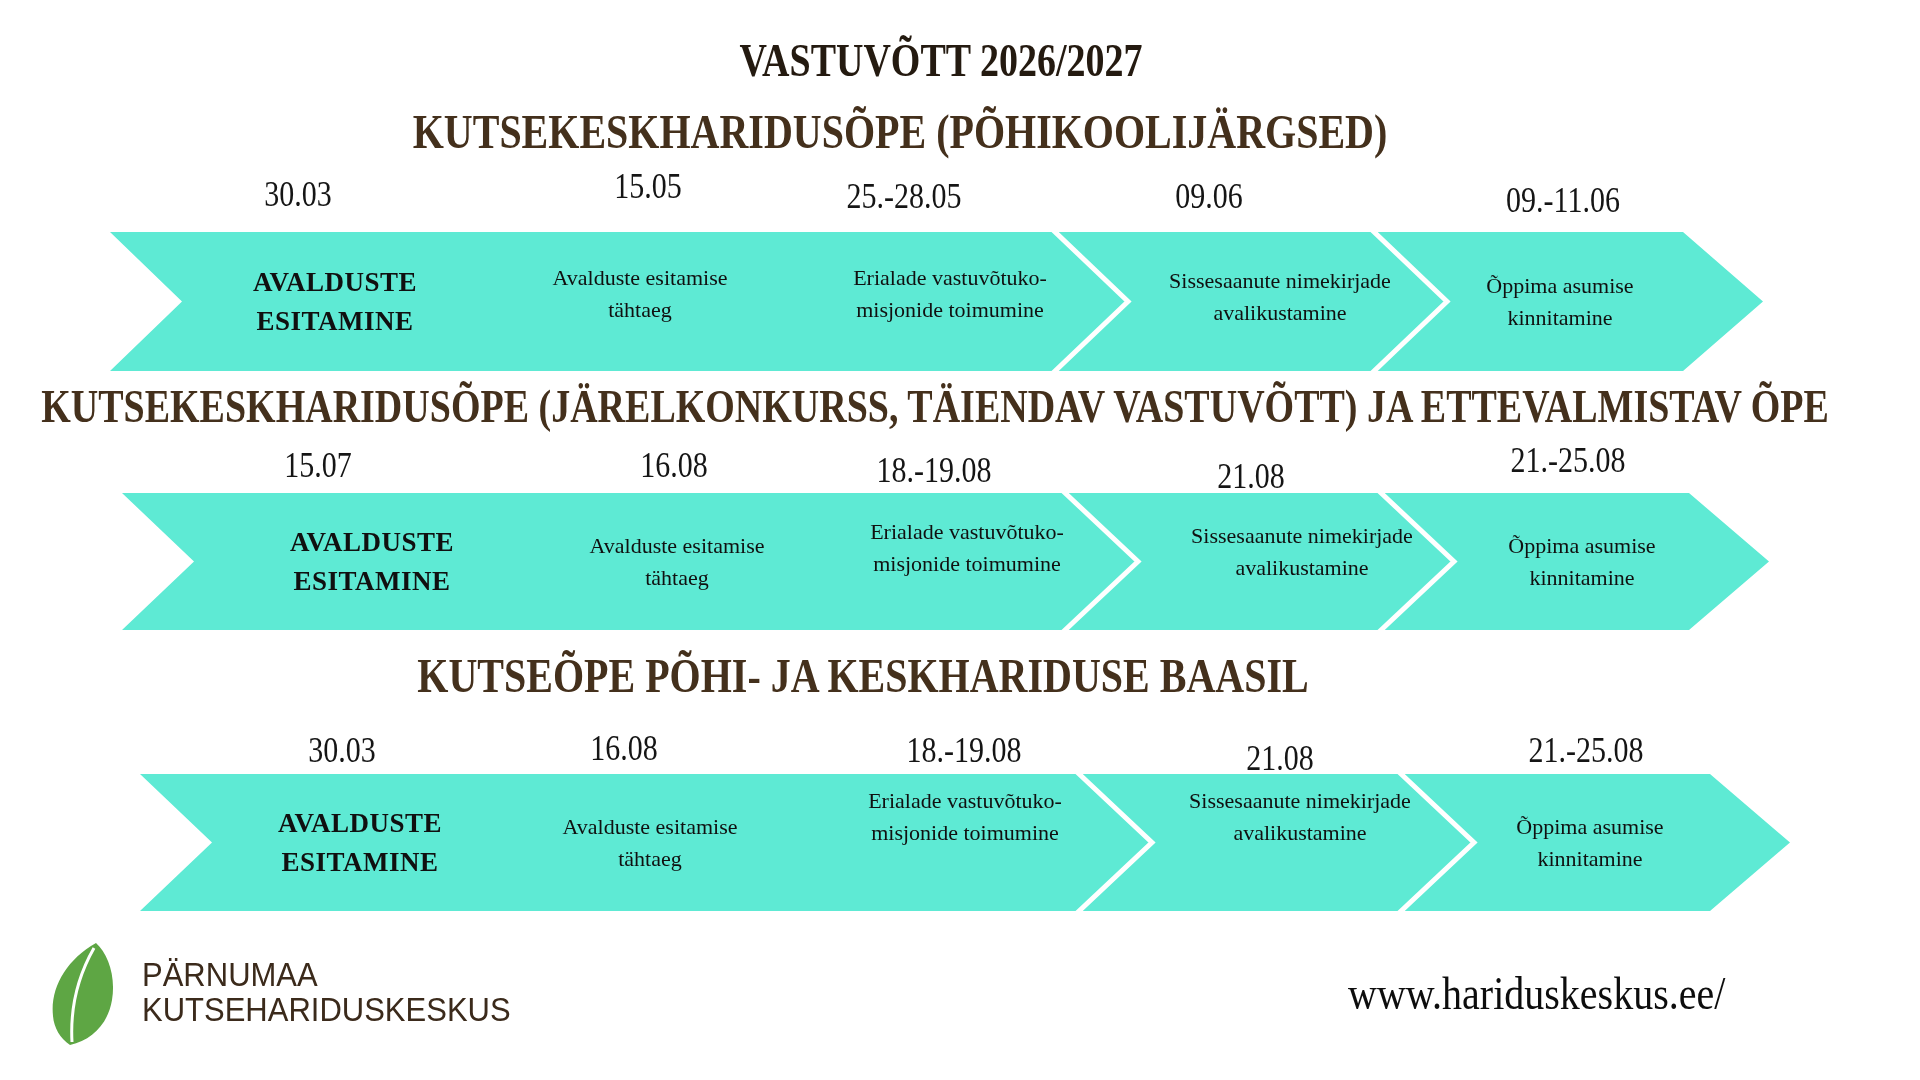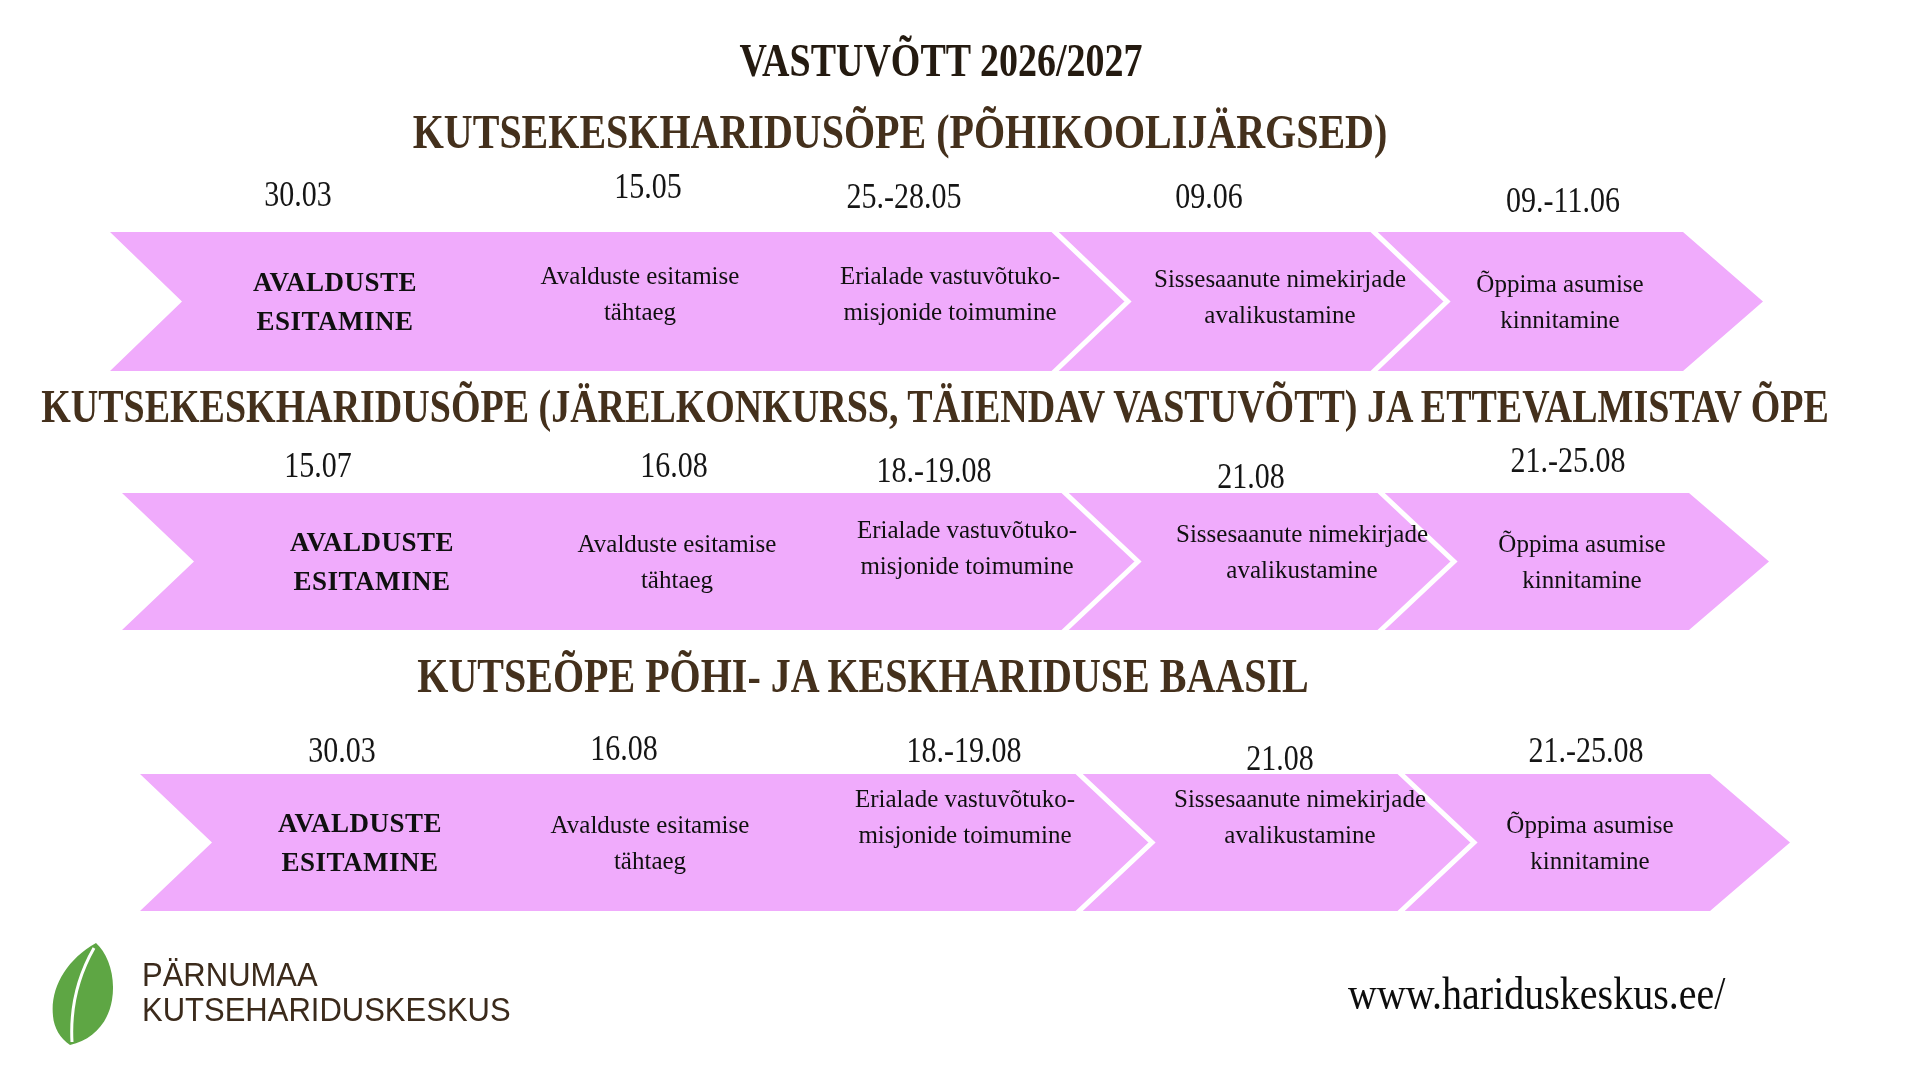--- a/index.html
+++ b/index.html
@@ -32,32 +32,32 @@
   .date {
     position:absolute;
     font-size:30px; color:#151515;
     white-space:nowrap;
     transform:translateX(-50%) scaleY(1.2);
     transform-origin:center top;
   }
 
   .arrow {
     position:absolute;
-    background:#f0abfc;
+    background:#5eead4;
     clip-path: polygon(0 0, calc(100% - 80px) 0, 100% 50%, calc(100% - 80px) 100%, 0 100%, 72px 50%);
   }
   .sep { position:absolute; top:0; }
 
   .step {
     position:absolute; top:0; height:100%; width:320px;
     box-sizing:border-box;
     display:flex; align-items:center; justify-content:center;
     text-align:center;
     white-space:pre-line;
-    font-size:25px; line-height:1.42; color:#101010;
+    font-size:22px; line-height:1.42; color:#101010;
   }
   .step.bold { font-weight:bold; font-size:27px; letter-spacing:0.5px; }
 
   .logo-text {
     position:absolute;
     font-family:"Liberation Sans", sans-serif;
     color:#3b2a1b;
     font-size:31px; line-height:1.08;
     transform:scaleY(1.05); transform-origin:left top;
     white-space:nowrap;

